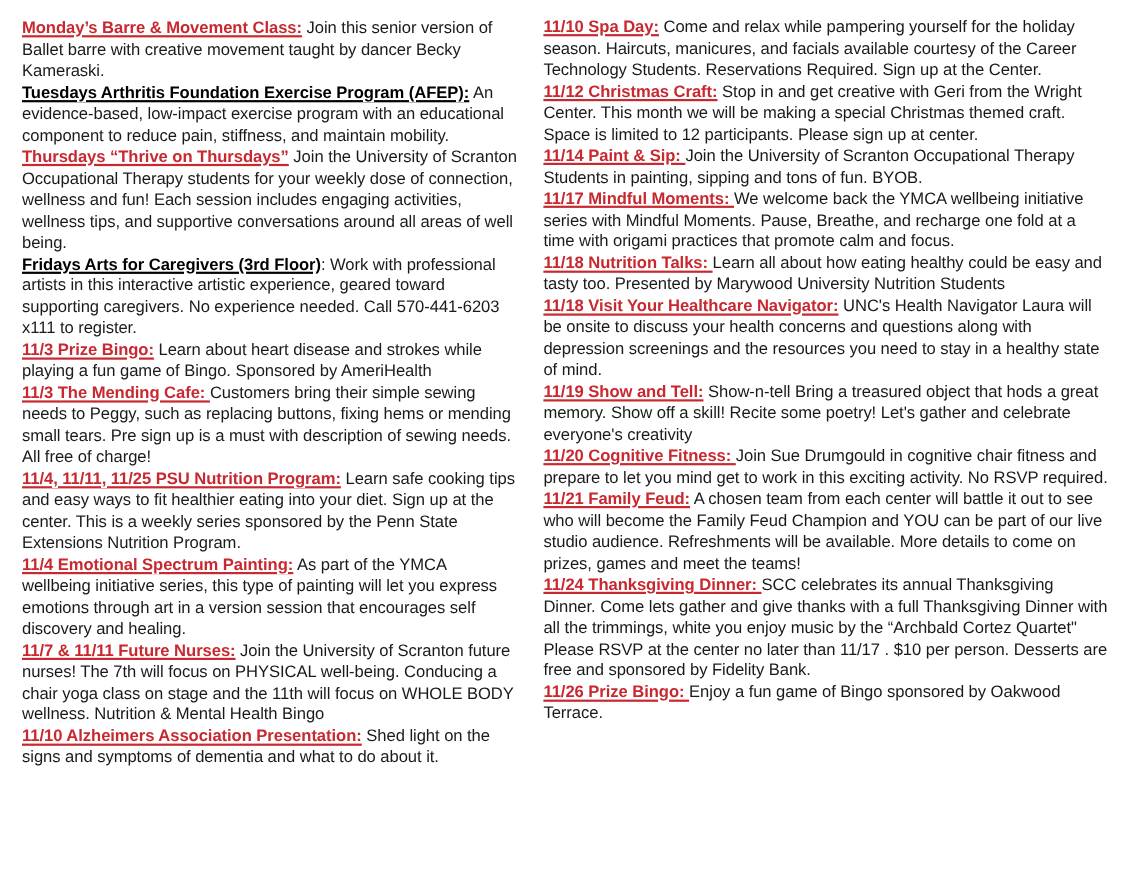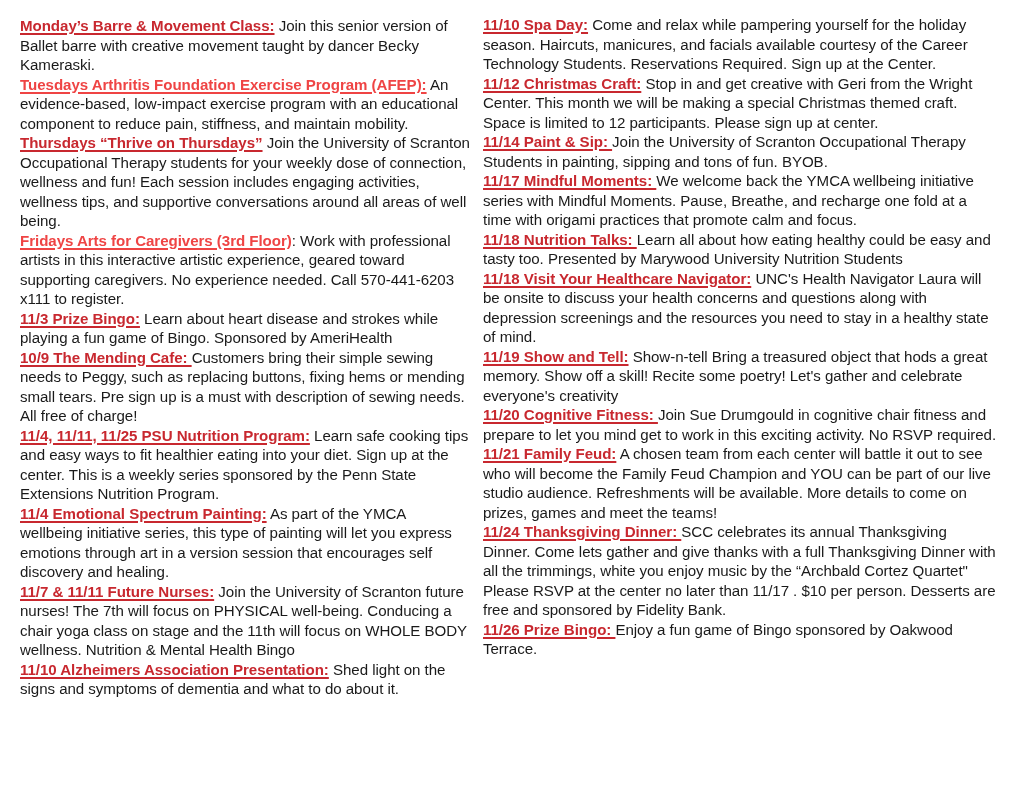--- a/index.html
+++ b/index.html
@@ -26,54 +26,54 @@
       top: 16px;
       font-size: 15.1px;
       line-height: 19.5px;
       letter-spacing: -0.05px;
     }
     .col-left {
       left: 20px;
       width: 452px;
     }
     .col-right {
-      left: 483px;
+      left: 494px;
       width: 515px;
       top: 15px;
     }
     .event {
       margin: 0;
       padding: 0;
     }
     .event-title {
       color: #c8282f;
       font-weight: bold;
       text-decoration: underline;
       text-decoration-thickness: 1.5px;
       text-underline-offset: 2px;
     }
     .event-title.red-bright {
-      color: #ef4444;
+      color: #000000;
     }
     .event-body {
       color: #1a1a1a;
     }
   </style>
 </head>
 <body>
 
 <div class="page">
 
   <div class="column col-left">
     <p class="event"><span class="event-title">Monday’s Barre &amp; Movement Class:</span><span class="event-body"> Join this senior version of Ballet barre with creative movement taught by dancer Becky Kameraski.</span></p>
     <p class="event"><span class="event-title red-bright">Tuesdays Arthritis Foundation Exercise Program (AFEP):</span><span class="event-body"> An evidence-based, low-impact exercise program with an educational component to reduce pain, stiffness, and maintain mobility.</span></p>
     <p class="event"><span class="event-title">Thursdays “Thrive on Thursdays”</span><span class="event-body"> Join the University of Scranton Occupational Therapy students for your weekly dose of connection, wellness and fun! Each session includes engaging activities, wellness tips, and supportive conversations around all areas of well being.</span></p>
     <p class="event"><span class="event-title red-bright">Fridays Arts for Caregivers (3rd Floor)</span><span class="event-body">: Work with professional artists in this interactive artistic experience, geared toward supporting caregivers. No experience needed. Call 570-441-6203 x111 to register.</span></p>
     <p class="event"><span class="event-title">11/3 Prize Bingo:</span><span class="event-body"> Learn about heart disease and strokes while playing a fun game of Bingo. Sponsored by AmeriHealth</span></p>
-    <p class="event"><span class="event-title">10/9 The Mending Cafe: </span><span class="event-body">Customers bring their simple sewing needs to Peggy, such as replacing buttons, fixing hems or mending small tears. Pre sign up is a must with description of sewing needs. All free of charge!</span></p>
+    <p class="event"><span class="event-title">11/3 The Mending Cafe: </span><span class="event-body">Customers bring their simple sewing needs to Peggy, such as replacing buttons, fixing hems or mending small tears. Pre sign up is a must with description of sewing needs. All free of charge!</span></p>
     <p class="event"><span class="event-title">11/4, 11/11, 11/25 PSU Nutrition Program:</span><span class="event-body"> Learn safe cooking tips and easy ways to fit healthier eating into your diet. Sign up at the center. This is a weekly series sponsored by the Penn State Extensions Nutrition Program.</span></p>
     <p class="event"><span class="event-title">11/4 Emotional Spectrum Painting:</span><span class="event-body"> As part of the YMCA wellbeing initiative series, this type of painting will let you express emotions through art in a version session that encourages self discovery and healing.</span></p>
     <p class="event"><span class="event-title">11/7 &amp; 11/11 Future Nurses:</span><span class="event-body"> Join the University of Scranton future nurses! The 7th will focus on PHYSICAL well-being. Conducing a chair yoga class on stage and the 11th will focus on WHOLE BODY wellness. Nutrition &amp; Mental Health Bingo</span></p>
     <p class="event"><span class="event-title">11/10 Alzheimers Association Presentation:</span><span class="event-body"> Shed light on the signs and symptoms of dementia and what to do about it.</span></p>
   </div>
 
   <div class="column col-right">
     <p class="event"><span class="event-title">11/10 Spa Day:</span><span class="event-body"> Come and relax while pampering yourself for the holiday season. Haircuts, manicures, and facials available courtesy of the Career Technology Students. Reservations Required. Sign up at the Center.</span></p>
     <p class="event"><span class="event-title">11/12 Christmas Craft:</span><span class="event-body"> Stop in and get creative with Geri from the Wright Center. This month we will be making a special Christmas themed craft. Space is limited to 12 participants. Please sign up at center.</span></p>
     <p class="event"><span class="event-title">11/14 Paint &amp; Sip: </span><span class="event-body">Join the University of Scranton Occupational Therapy Students in painting, sipping and tons of fun. BYOB.</span></p>

